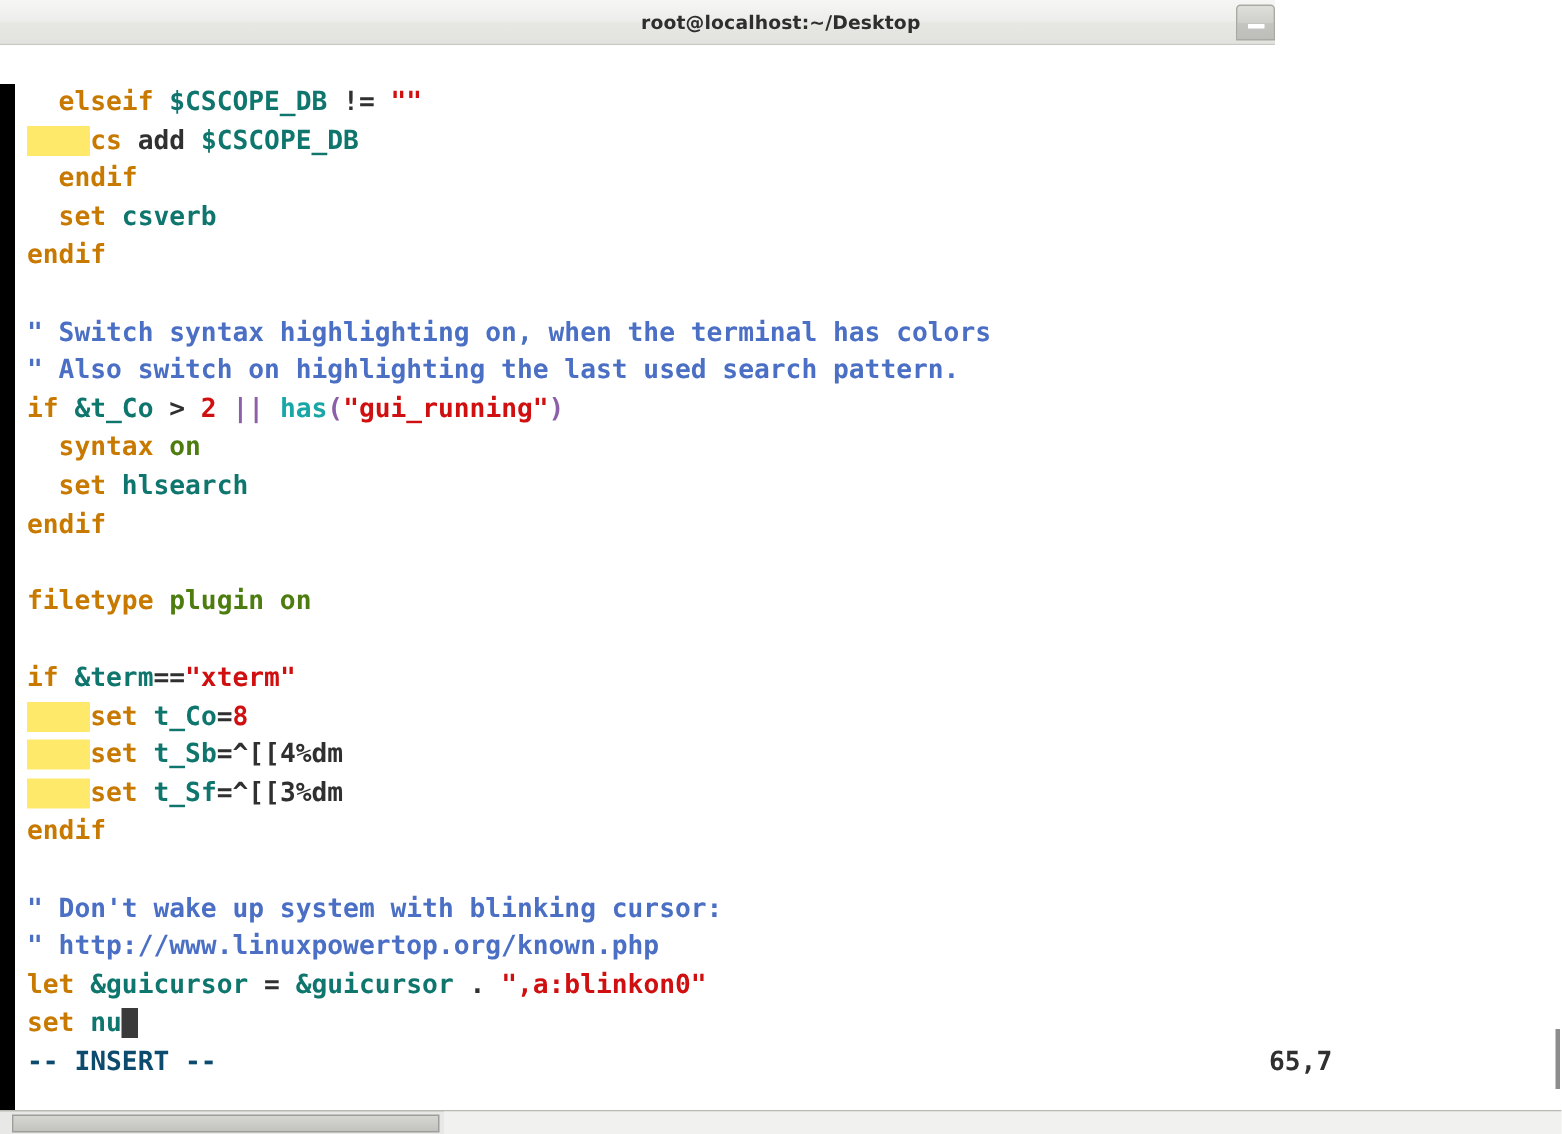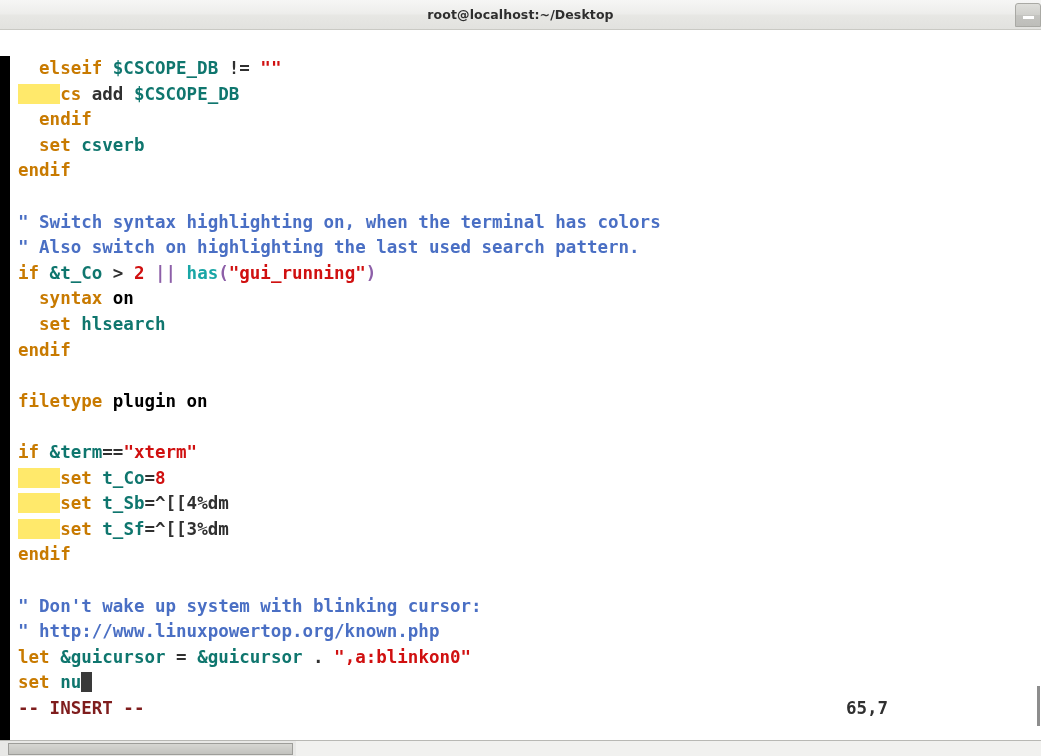--- a/index.html
+++ b/index.html
@@ -17,21 +17,21 @@
     position: relative;
     width: 1041px;
     height: 756px;
     overflow: hidden;
     background: #ffffff;
   }
   
   .titlebar {
     position: absolute;
     left: 0; top: 0;
-    width: 1041px;
+    width: 850px;
     height: 30px;
     background: linear-gradient(to bottom, #f6f6f5 0%, #ededeb 48%, #e7e7e4 52%, #e2e2df 100%);
     border-bottom: 1px solid #c9c9c4;
     box-sizing: border-box;
   }
   .title-text {
     position: absolute;
     left: 0; top: 0;
     width: 1041px;
     line-height: 29px;
@@ -121,36 +121,36 @@
     height: 25.6px;
     white-space: pre;
   }
   
   .c-comment  { color: #4a6fc4; }
   .c-keyword  { color: #c87a00; }
   .c-option   { color: #0f766e; text-align: right; }
   .c-string   { color: #d01010; }
   .c-number   { color: #d01010; }
   .c-func     { color: #19a6a6; margin-top: 28px; }
-  .c-const    { color: #000000; }
+  .c-const    { color: #4d7c0f; }
   .c-normal   { color: #303030; }
   .c-operator { color: #8d5fa8; }
   .hl-search {
     background: #ffe96b;
     color: #303030;
   }
   .cursor-block {
     background: #3a3a3a;
     color: #3a3a3a;
   }
   .statusline {
     position: absolute;
     left: 18px;
     white-space: pre;
-    color: #7f1d1d;
+    color: #0c4a6e;
   }
   .status-ruler {
     position: absolute;
     white-space: pre;
     color: #303030;
   }
   
   .vscroll {
     position: absolute;
     right: 0; top: 56px;

